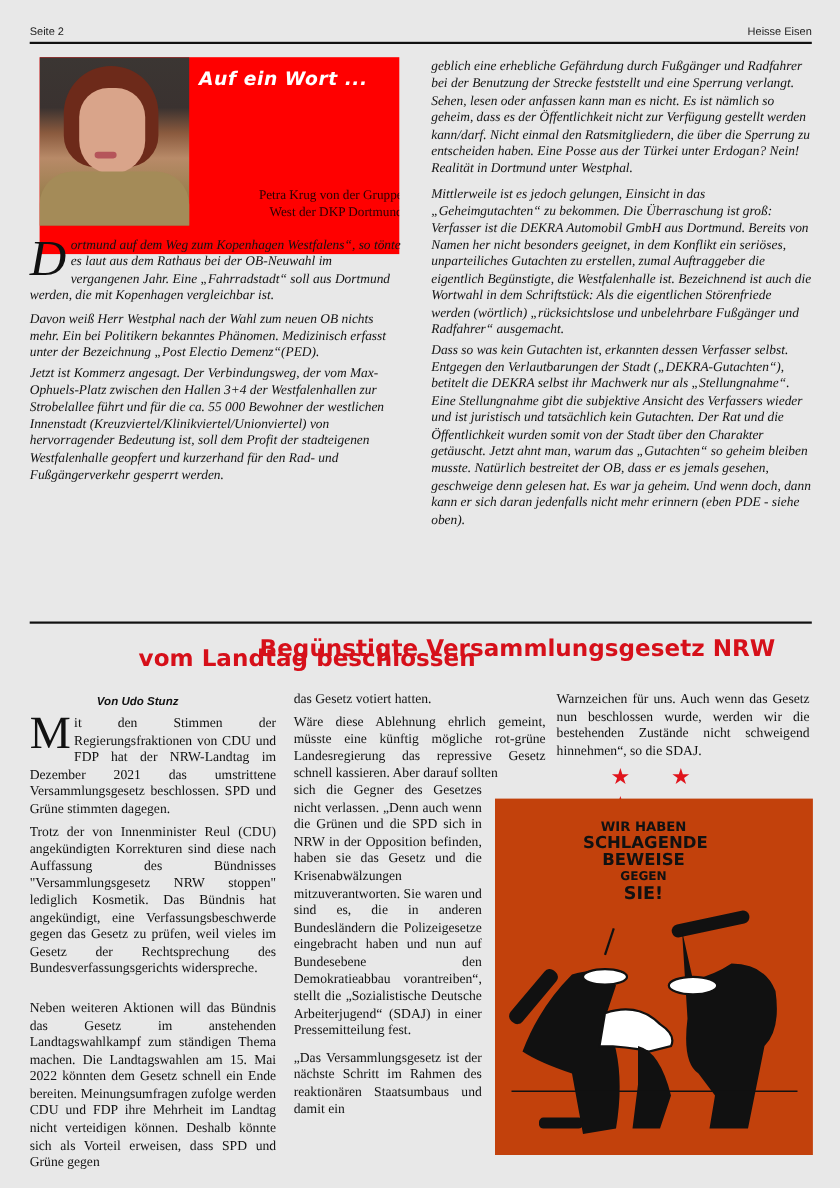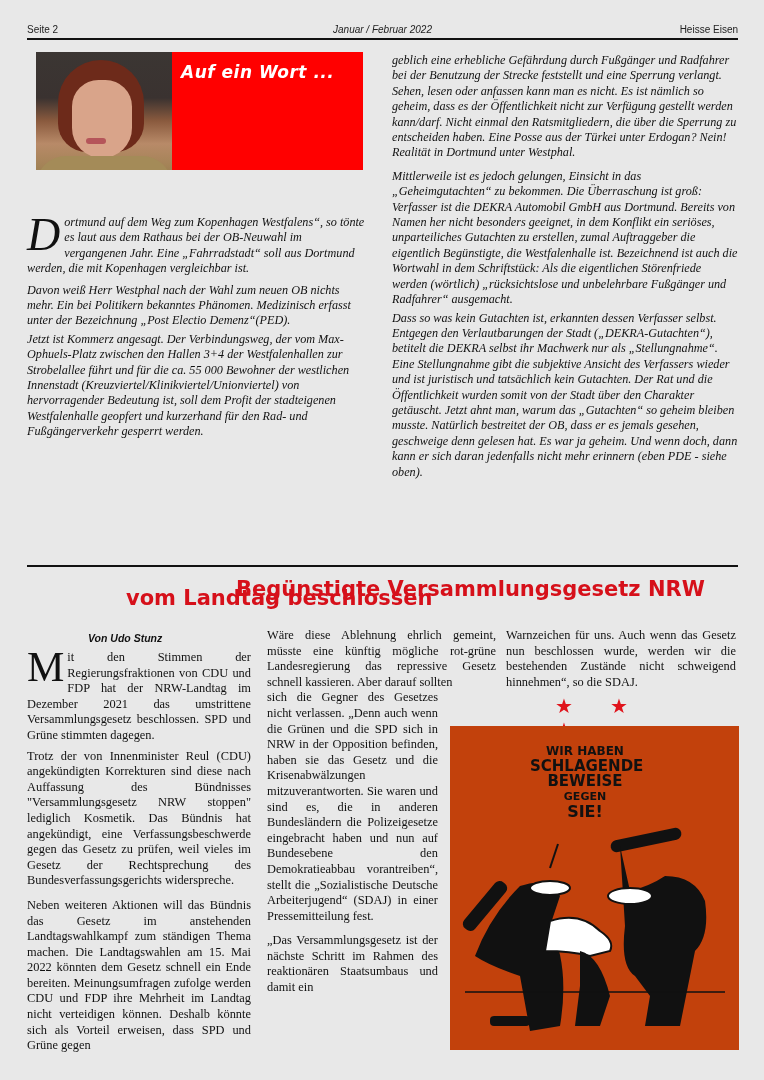--- a/index.html
+++ b/index.html
@@ -10,21 +10,21 @@
   }
   .abs { position: absolute; }
   
   .hdr { top: 24px; left: 27px; width: 711px; height: 14px;
     font-family: "Liberation Sans", sans-serif; font-size: 10px; color: #222; }
   .hdr .l { position: absolute; left: 0; top: 0; }
   .hdr .c { position: absolute; left: 0; right: 0; text-align: center; top: 0; font-style: italic; }
   .hdr .r { position: absolute; right: 0; top: 0; }
   .hrule { position: absolute; left: 27px; width: 711px; background: #111; }
   
-  .banner { left: 36px; top: 52px; width: 327px; height: 118px; background: #ff0000; overflow: hidden; }
+  .banner { left: 36px; top: 52px; width: 327px; height: 179px; background: #ff0000; overflow: hidden; }
   .photo { position: absolute; left: 0; top: 0; width: 136px; height: 153px;
     background: linear-gradient(180deg, #3b3633 0%, #3a3230 30%, #8a5a3e 45%, #b88a68 60%, #9c8050 80%, #8c7a48 100%); }
   .photo .hair { position: absolute; left: 22px; top: 8px; width: 86px; height: 92px; border-radius: 45px 45px 30px 30px; background: #6d2a1a; }
   .photo .face { position: absolute; left: 36px; top: 28px; width: 60px; height: 78px; border-radius: 30px 30px 34px 34px; background: #d9a48a; }
   .photo .lips { position: absolute; left: 50px; top: 86px; width: 20px; height: 6px; border-radius: 5px; background: #b5555a; }
   .photo .blouse { position: absolute; left: 0; top: 104px; width: 136px; height: 49px; background: #a48b58; border-radius: 30px 30px 0 0; }
   .banner .kicker { position: absolute; left: 145px; top: 10px; color: #fff; font-family: "DejaVu Sans", sans-serif;
     font-weight: bold; font-style: italic; font-size: 17px; letter-spacing: 0.5px; }
   .banner .title { position: absolute; left: 155px; top: 44px; width: 170px; color: #1a0000;
     font-family: "Liberation Serif", serif; font-weight: bold; font-size: 17px; line-height: 19px; }
@@ -58,21 +58,20 @@
   .cartoon .b2 { font-size: 15px; text-align: center; }
   .cartoon .b3 { font-size: 15px; }
   .cartoon .b4 { font-size: 11px; text-align: center; }
   .cartoon .b5 { font-size: 16px; }
 </style>
 </head>
 <body>
 
 <div class="abs hdr">
   <span class="l">Seite 2</span>
-  <span class="c">Januar / Februar 2022</span>
   <span class="r">Heisse Eisen</span>
 </div>
 <div class="hrule" style="top:38px;height:2px;"></div>
 
 <div class="abs banner">
   <div class="photo">
     <div class="hair"></div>
       <div class="face"></div>
       <div class="lips"></div>
       <div class="blouse"></div>
@@ -98,24 +97,25 @@
 
 <div class="hrule" style="top:565px;height:2px;"></div>
 
 <div class="abs h2 h2a" style="width:auto">Begünstigte Versammlungsgesetz NRW</div>
 <div class="abs h2 h2b" style="width:auto">vom Landtag beschlossen</div>
 <div class="abs byline">Von Udo Stunz</div>
 
 <div class="abs art2 c21">
   <p><span class="dropcap-m">M</span><span>it den Stimmen der Regierungsfraktionen von CDU und FDP hat der NRW-Landtag im Dezember 2021 das umstrittene Versammlungsgesetz beschlossen. SPD und Grüne stimmten dagegen.</span></p>
   <p>Trotz der von Innenminister Reul (CDU) angekündigten Korrekturen sind diese nach Auffassung des Bündnisses "Versammlungsgesetz NRW stoppen" lediglich Kosmetik. Das Bündnis hat angekündigt, eine Verfassungsbeschwerde gegen das Gesetz zu prüfen, weil vieles im Gesetz der Rechtsprechung des Bundesverfassungsgerichts widerspreche.</p>
-  <p style="margin-top:9px">Neben weiteren Aktionen will das Bündnis das Gesetz im anstehenden Landtagswahlkampf zum ständigen Thema machen. Die Landtagswahlen am 15. Mai 2022 könnten dem Gesetz schnell ein Ende bereiten. Meinungsumfragen zufolge werden CDU und FDP ihre Mehrheit im Landtag nicht verteidigen können. Deshalb könnte sich als Vorteil erweisen, dass SPD und Grüne gegen</p>
+  <p style="margin-top:20px">Neben weiteren Aktionen will das Bündnis das Gesetz im anstehenden Landtagswahlkampf zum ständigen Thema machen. Die Landtagswahlen am 15. Mai 2022 könnten dem Gesetz schnell ein Ende bereiten. Meinungsumfragen zufolge werden CDU und FDP ihre Mehrheit im Landtag nicht verteidigen können. Deshalb könnte sich als Vorteil erweisen, dass SPD und Grüne gegen</p>
 </div>
 
 <div class="abs art2 c22">
+  <p class="wide" style="text-align:left">das Gesetz votiert hatten.</p>
   <p class="wide" style="margin-bottom:0">Wäre diese Ablehnung ehrlich gemeint, müsste eine künftig mögliche rot-grüne Landesregierung das repressive Gesetz schnell kassieren. Aber darauf sollten</p>
   <p>sich die Gegner des Gesetzes nicht verlassen. „Denn auch wenn die Grünen und die SPD sich in NRW in der Opposition befinden, haben sie das Gesetz und die Krisenabwälzungen mitzuverantworten. Sie waren und sind es, die in anderen Bundesländern die Polizeigesetze eingebracht haben und nun auf Bundesebene den Demokratieabbau vorantreiben“, stellt die „Sozialistische Deutsche Arbeiterjugend“ (SDAJ) in einer Pressemitteilung fest.</p>
   <p style="margin-top:9px">„Das Versammlungsgesetz ist der nächste Schritt im Rahmen des reaktionären Staatsumbaus und damit ein</p>
 </div>
 
 <div class="abs art2 c23">
   <p>Warnzeichen für uns. Auch wenn das Gesetz nun beschlossen wurde, werden wir die bestehenden Zustände nicht schweigend hinnehmen“, so die SDAJ.</p>
 </div>
 <div class="abs stars">★ ★ ★</div>
 

